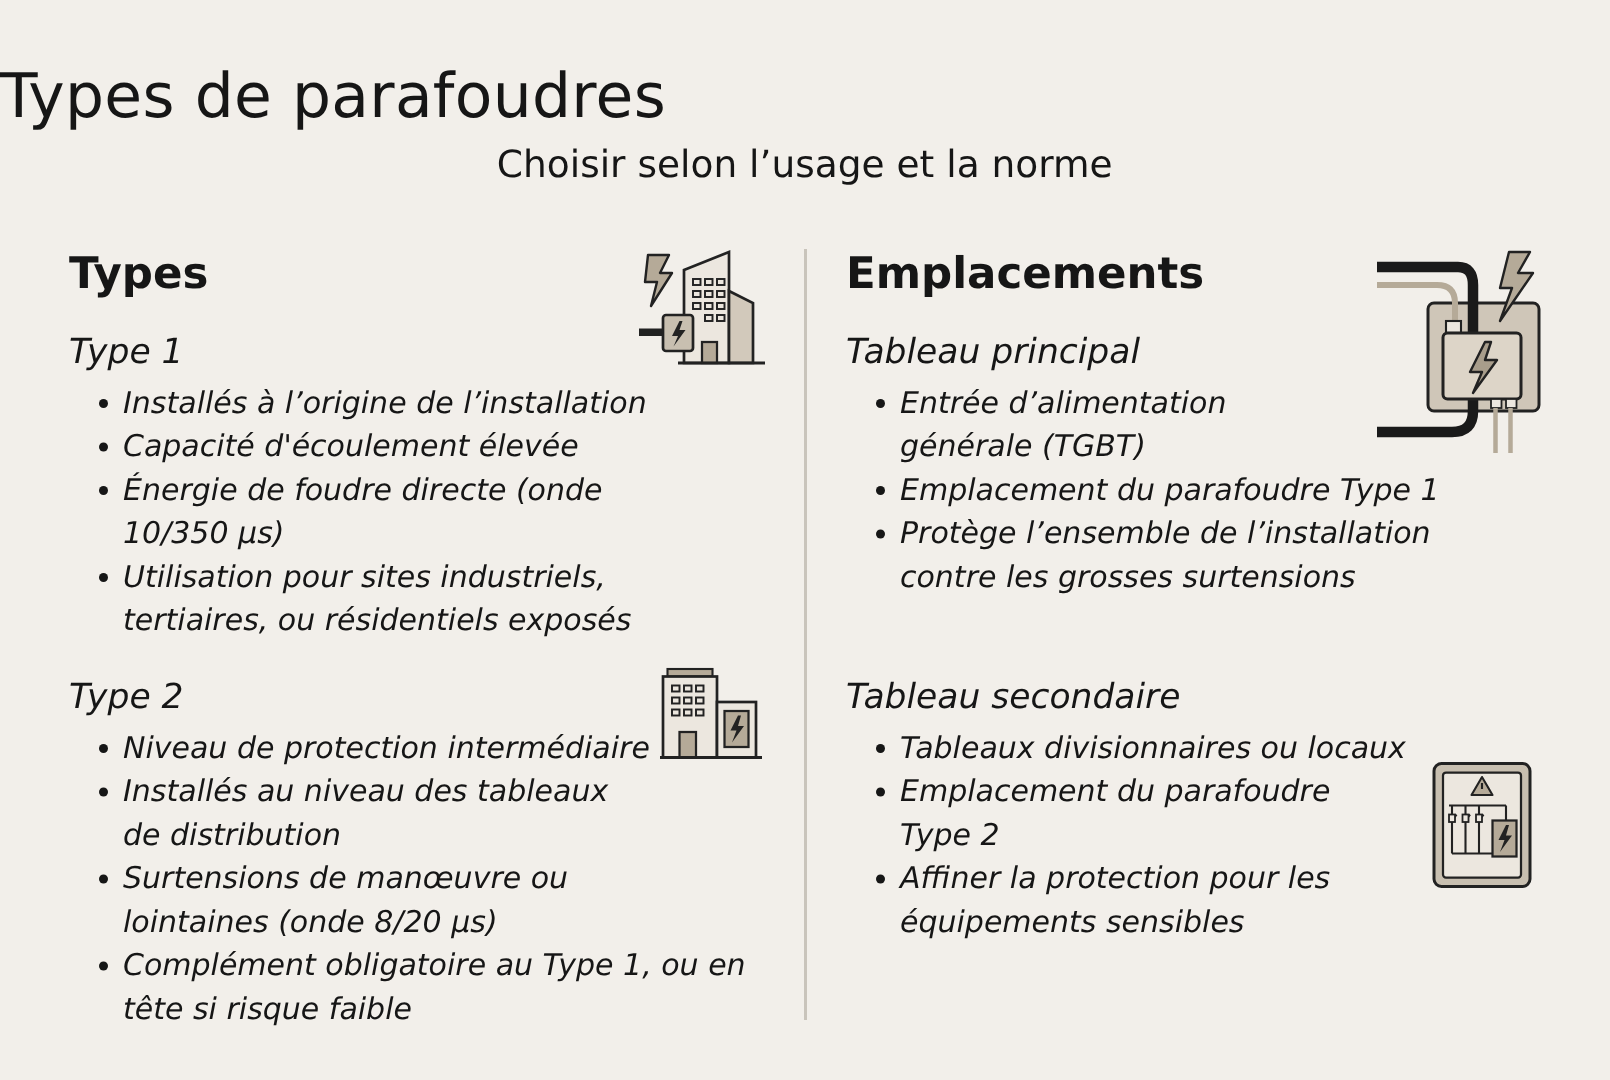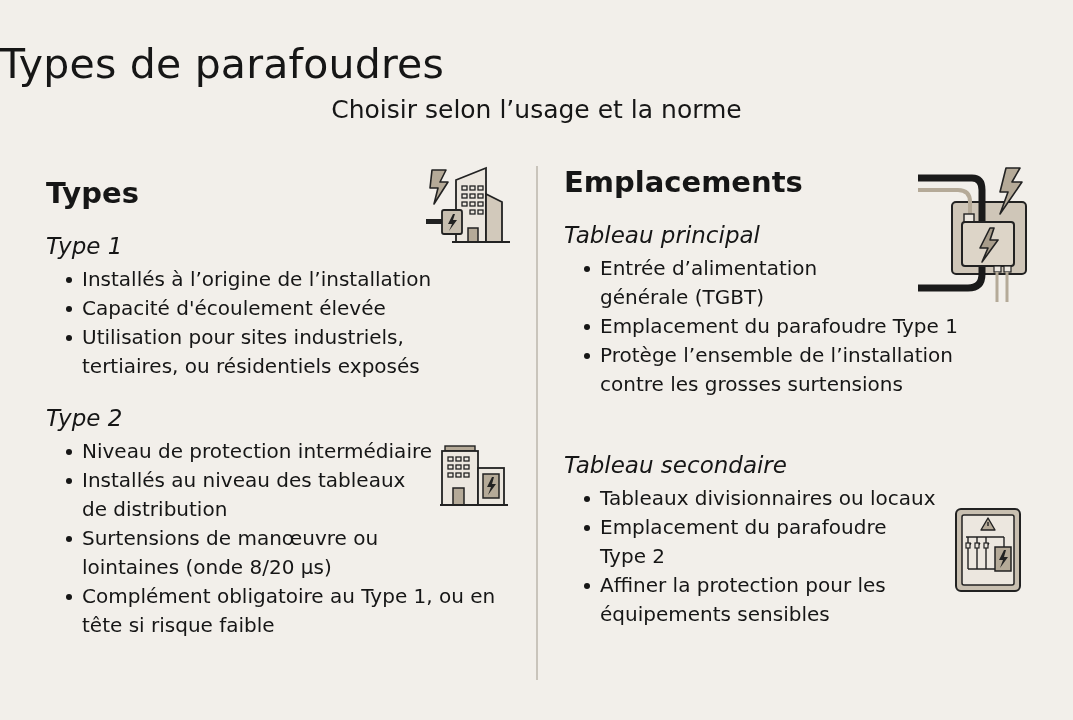--- a/index.html
+++ b/index.html
@@ -16,27 +16,27 @@
   }
   .subtitle {
     position:absolute; top:95px; left:0; width:1073px; text-align:center;
     font-size:25px;
   }
   .divider {
     position:absolute; left:536px; top:166px; width:2px; height:514px;
     background:#c9c4bb;
   }
   .col { position:absolute; }
-  .col-left { left:46px; top:173px; width:480px; }
+  .col-left { left:46px; top:162px; width:480px; }
   .col-right { left:564px; top:162px; width:480px; }
   .h2 { font-size:29px; font-weight:bold; margin:0; height:40px; line-height:40px; }
   .h3 { font-size:23px; margin:0; height:38px; line-height:38px;font-style:italic; }
   ul { list-style:none; margin:0; padding:0 0 0 20px; }
   li {
-    position:relative; font-size:20px; line-height:29px; padding-left:16px;
+    position:relative; font-size:20px; line-height:29px; padding-left:16px;font-style:italic;
   }
   li::before {
     content:""; position:absolute; left:0; top:12px;
     width:6px; height:6px; border-radius:50%; background:#161616;
   }
   .icon { position:absolute; }
 </style>
 </head>
 <body>
 
@@ -44,20 +44,21 @@
 <div class="subtitle">Choisir selon l’usage et la norme</div>
 
 <div class="divider"></div>
 
 <div class="col col-left">
   <div class="h2">Types</div>
   <div class="h3" style="margin-top:14px">Type 1</div>
   <ul>
     <li>Installés à l’origine de l’installation</li>
     <li>Capacité d'écoulement élevée</li>
+    <li style="width:360px">Énergie de foudre directe (onde 10/350 µs)</li>
     <li style="width:370px">Utilisation pour sites industriels, tertiaires, ou résidentiels exposés</li>
   </ul>
   <div class="h3" style="margin-top:18px">Type 2</div>
   <ul>
     <li>Niveau de protection intermédiaire</li>
     <li style="width:352px">Installés au niveau des tableaux de distribution</li>
     <li style="width:330px">Surtensions de manœuvre ou lointaines (onde 8/20 µs)</li>
     <li style="width:420px">Complément obligatoire au Type 1, ou en tête si risque faible</li>
   </ul>
 </div>

